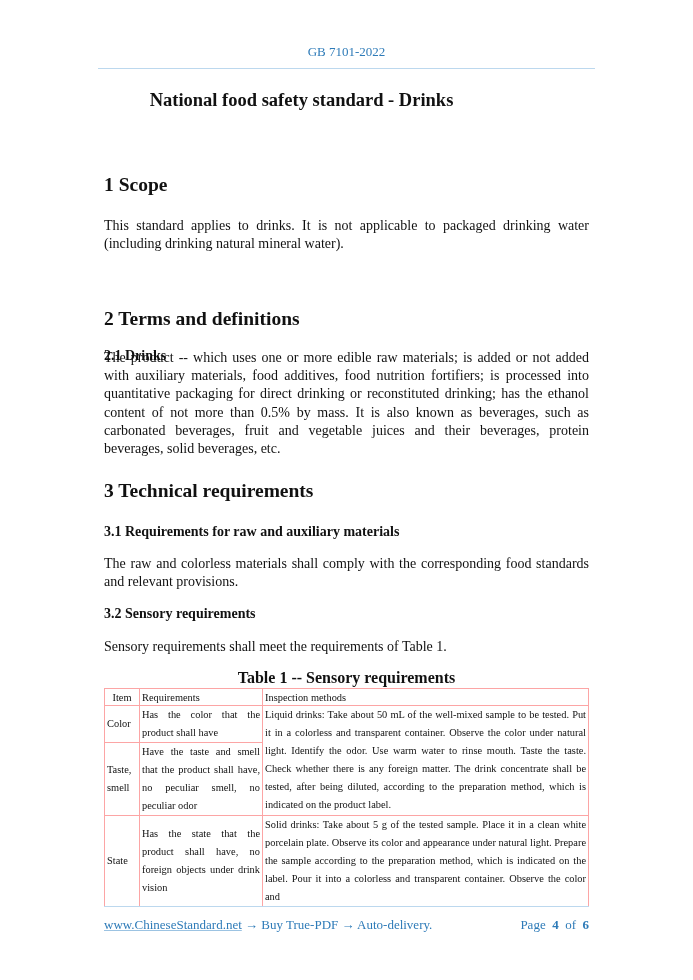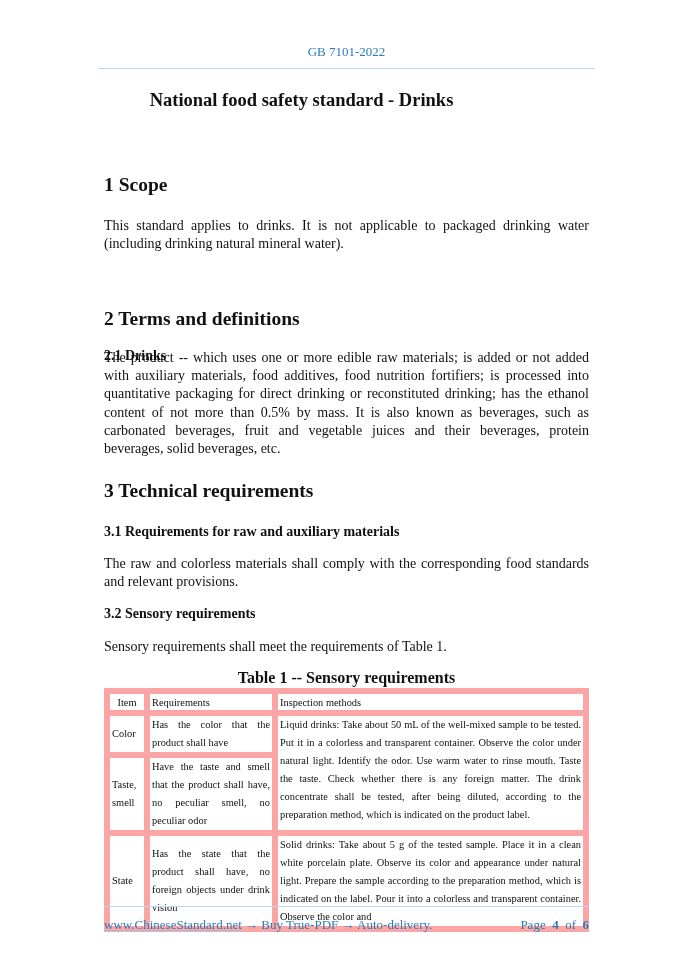--- a/index.html
+++ b/index.html
@@ -32,21 +32,21 @@
     }
     .table-caption {
       position: absolute; left: 0; width: 693px; top: 669px;
       text-align: center; font-size: 16px; font-weight: bold;
     }
     table.req {
       position: absolute; left: 104px; top: 688px; width: 485px;
       border-collapse: collapse; font-size: 10.4px; line-height: 18px;
     }
     table.req td, table.req th {
-      border: 6px solid #fca5a5; padding: 0 2px; vertical-align: middle;
+      border: 1px solid #fca5a5; padding: 0 2px; vertical-align: middle;
       font-weight: normal;
     }
     table.req th { height: 16px; text-align: left; line-height: 15px; }
     .c-item { width: 30px; text-align: left; }
     .c-req { width: 118px; text-align: justify; text-align-last: left; }
     .c-meth { text-align: justify; text-align-last: left; vertical-align: top !important; }
     .footer-rule {
       position: absolute; left: 104px; width: 485px; top: 906px;
       height: 0; border-top: 1px solid #bcd8ee;
     }

